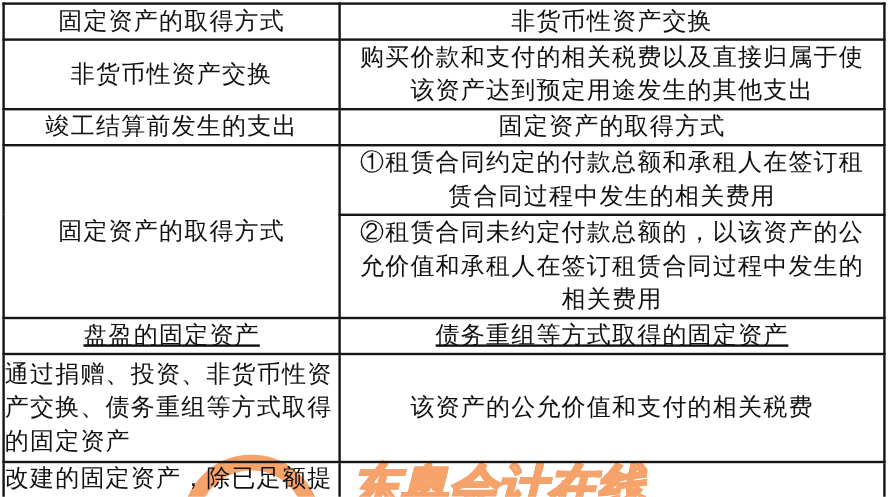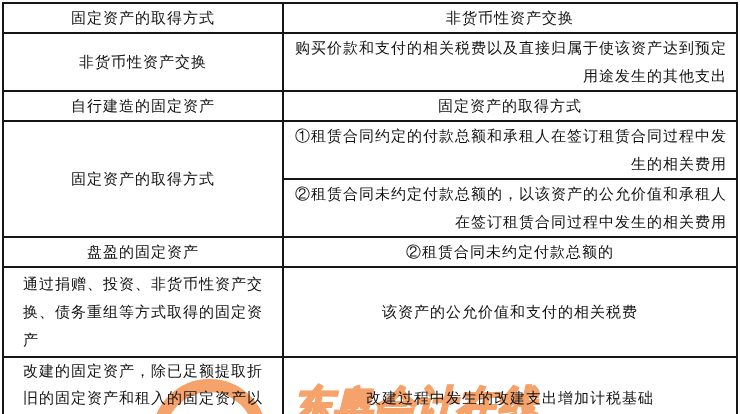--- a/index.html
+++ b/index.html
@@ -60,38 +60,38 @@
   table.tax-table {
     border-collapse: collapse;
     table-layout: fixed;
     width: 734px;
     background: transparent;
   }
   table.tax-table col.col-method { width: 280px; }
   table.tax-table col.col-basis  { width: 454px; }
   table.tax-table td {
     border: 2px solid #161616;
-    font-size: 15px;
+    font-size: 20px;
     letter-spacing: 1px;
     line-height: 28px;
     color: #111111;
     vertical-align: middle;
     background: transparent;
     overflow: hidden;
   }
   td.c { text-align: center; padding: 0 4px; }
-  td.lm { text-align: left; padding: 0 19px; }   
-  td.lb { text-align: right; padding: 0 9px; border-radius: 15px; }   
+  td.lm { text-align: left; padding: 0 0; }   
+  td.lb { text-align: center; padding: 0 9px; border-radius: 15px; }   
 
   tr.r-head   td { height: 26px; }
   tr.r-buy    td { height: 52px; }
   tr.r-build  td { height: 25px; }
   tr.r-lease1 td { height: 53px; }
   tr.r-lease2 td { height: 52px; }
-  tr.r-surplus td { height: 26px; }
+  tr.r-surplus td { height: 26px; text-decoration: underline; }
   tr.r-donate td { height: 88px; }
   tr.r-rebuild td { height: 72px; line-height: 27px; }
 </style>
 </head>
 <body>
 
 <div class="watermark-layer">
   <div class="wm-ring"></div>
   <div class="wm-text">东奥会计在线</div>
 </div>
@@ -105,33 +105,33 @@
     <tbody>
       <tr class="r-head">
         <td class="c">固定资产的取得方式</td>
         <td class="c">非货币性资产交换</td>
       </tr>
       <tr class="r-buy">
         <td class="c">非货币性资产交换</td>
         <td class="lb">购买价款和支付的相关税费以及直接归属于使该资产达到预定用途发生的其他支出</td>
       </tr>
       <tr class="r-build">
-        <td class="c">自行建造的固定资产</td>
+        <td class="c">竣工结算前发生的支出</td>
         <td class="c">固定资产的取得方式</td>
       </tr>
       <tr class="r-lease1">
         <td class="c" rowspan="2">固定资产的取得方式</td>
         <td class="lb">①租赁合同约定的付款总额和承租人在签订租赁合同过程中发生的相关费用</td>
       </tr>
       <tr class="r-lease2">
         <td class="lb">②租赁合同未约定付款总额的，以该资产的公允价值和承租人在签订租赁合同过程中发生的相关费用</td>
       </tr>
       <tr class="r-surplus">
         <td class="c">盘盈的固定资产</td>
-        <td class="c">②租赁合同未约定付款总额的</td>
+        <td class="c">债务重组等方式取得的固定资产</td>
       </tr>
       <tr class="r-donate">
         <td class="lm">通过捐赠、投资、非货币性资产交换、债务重组等方式取得的固定资产</td>
         <td class="c">该资产的公允价值和支付的相关税费</td>
       </tr>
       <tr class="r-rebuild">
         <td class="lm">改建的固定资产，除已足额提取折旧的固定资产和租入的固定资产以外的其他固定资产</td>
         <td class="c">改建过程中发生的改建支出增加计税基础</td>
       </tr>
     </tbody>

